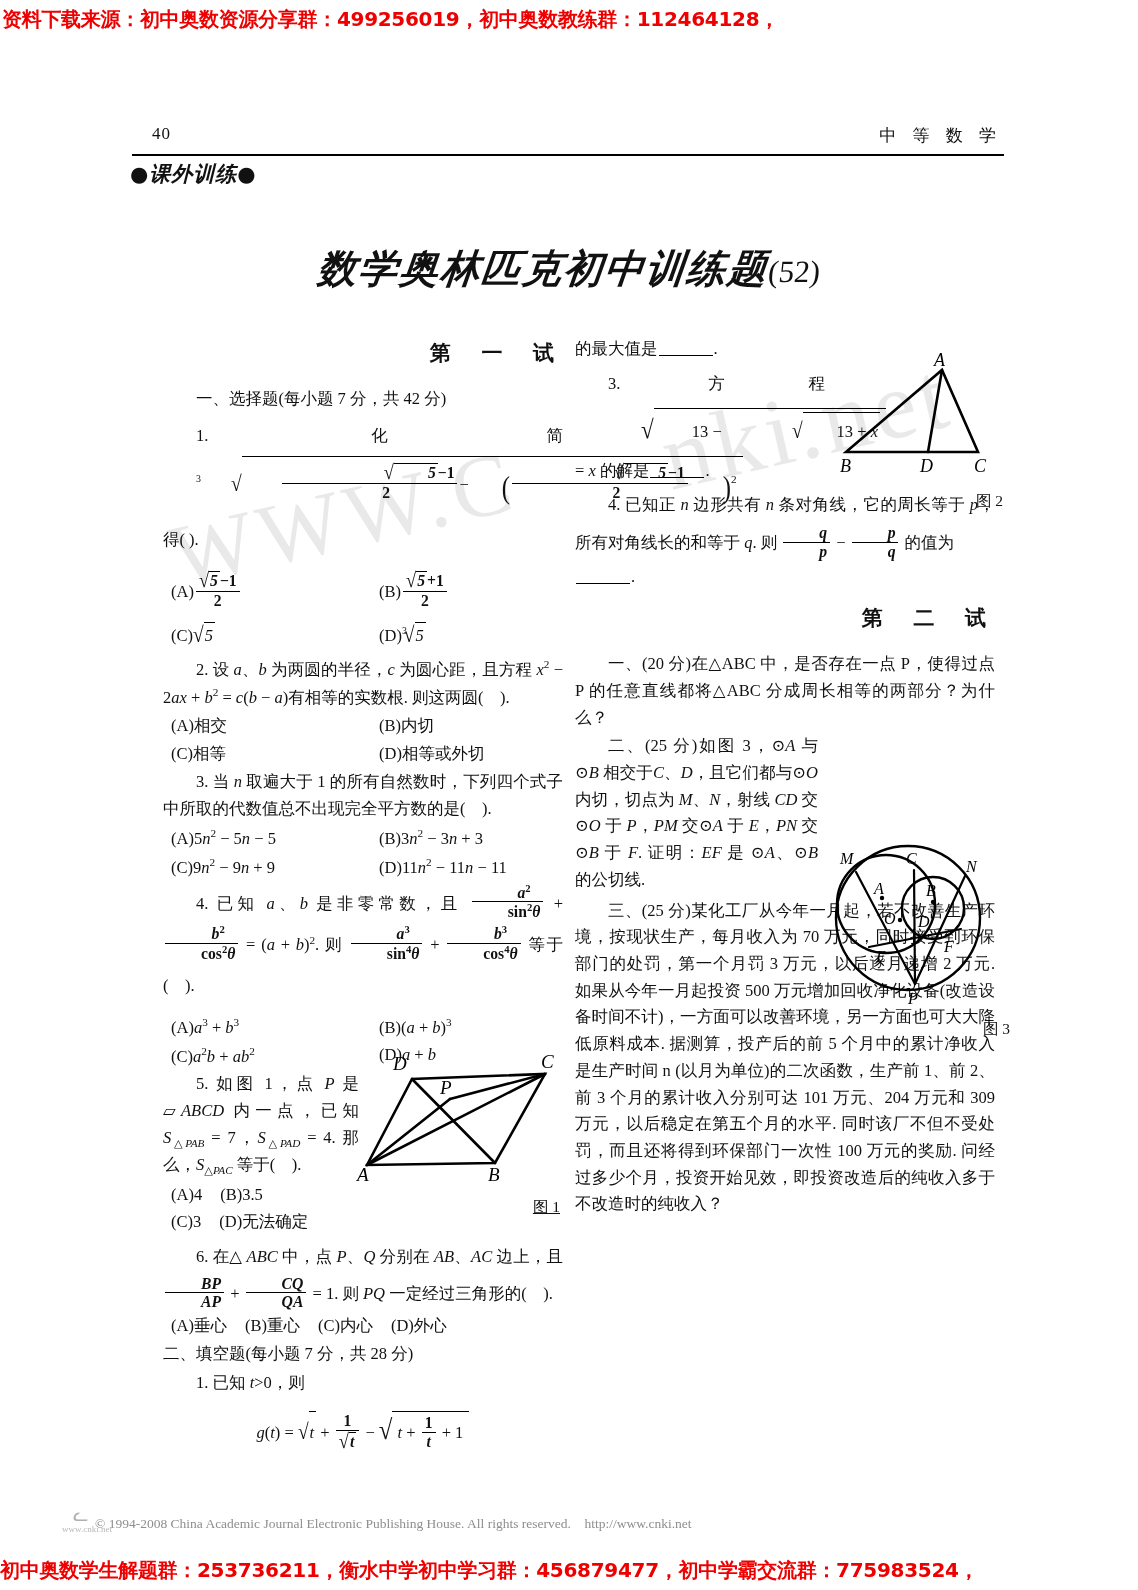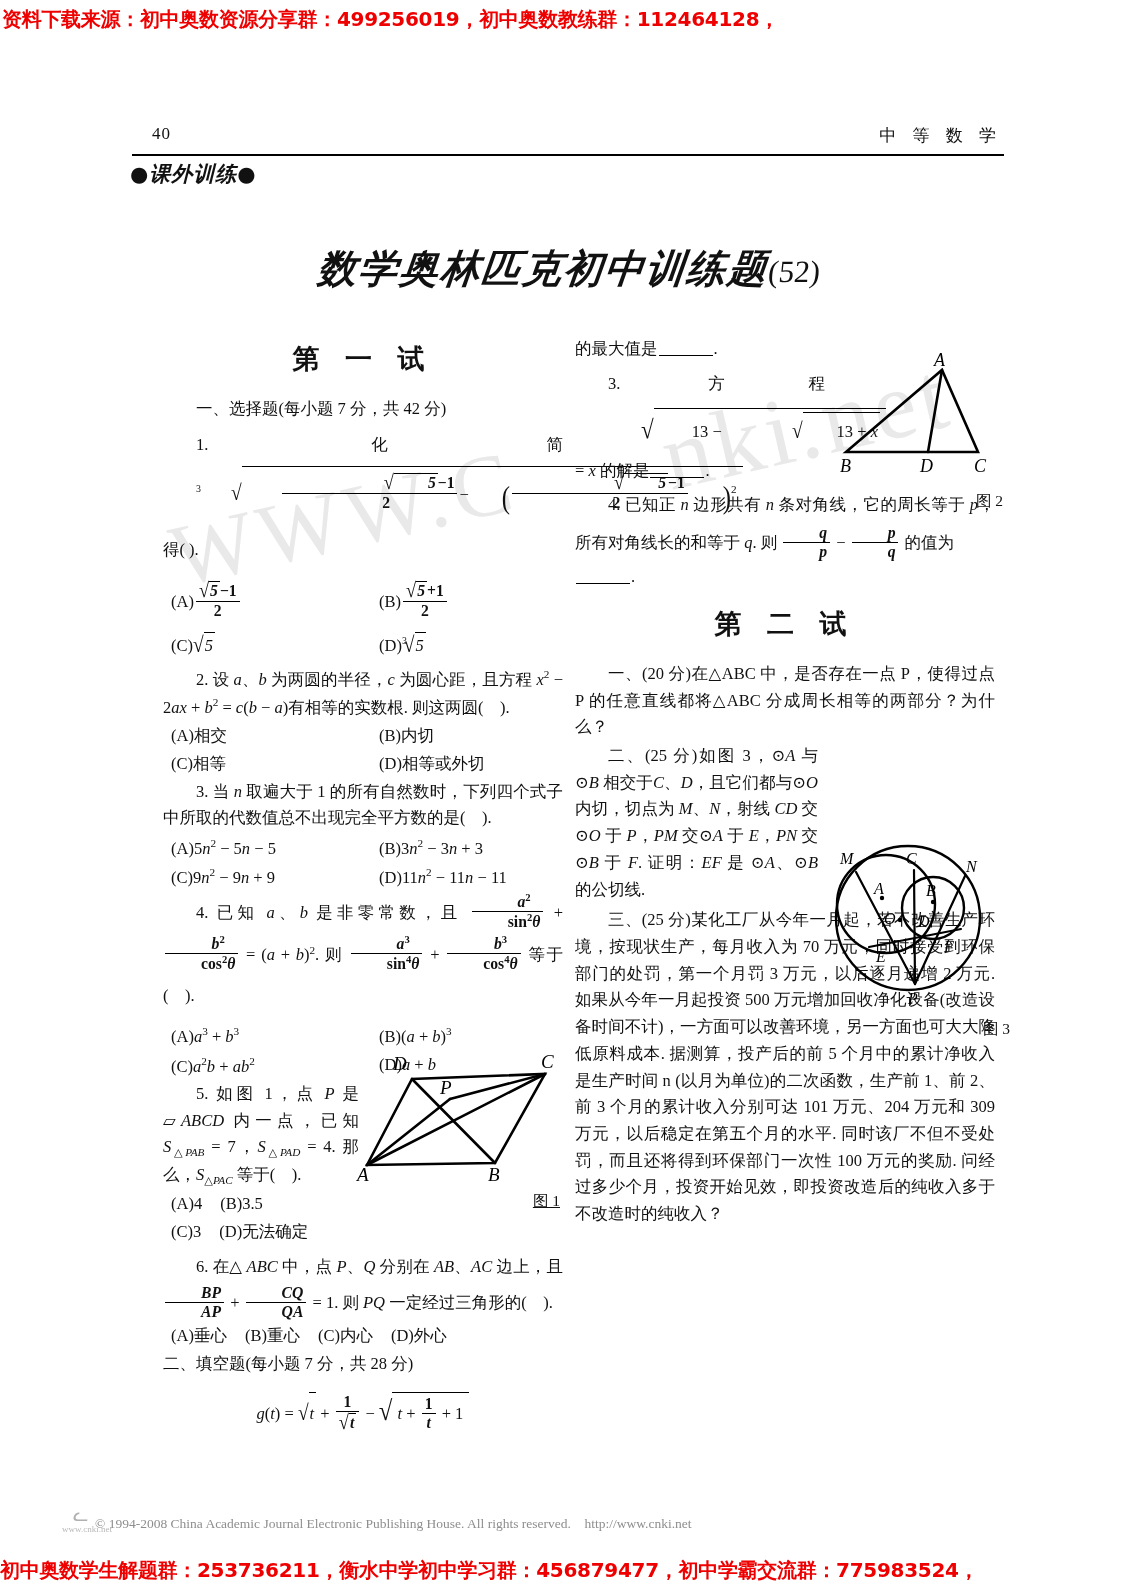--- a/index.html
+++ b/index.html
@@ -55,23 +55,23 @@
   }
   #main-title .num{font-style:normal;transform:none;display:inline-block;font-size:31px;
      font-family:"Liberation Serif",serif;font-weight:normal;letter-spacing:0;}
 
   
   .col{position:absolute;top:336px;width:400px;font-size:16.5px;line-height:1.62;}
   #col-left{left:163px;}
   #col-right{left:575px;width:420px;}
 
   .exam-head{
-    text-align:center;
-    font-family:Liberation Sans, sans-serif;
-    font-weight:bold;font-size:27px;letter-spacing:9px;
+    text-align:right;
+    font-family:Liberation Mono, monospace;
+    font-weight:bold;font-size:21px;letter-spacing:9px;
     margin:2px 0 14px 0;
   }
   .sec-head{margin:6px 0 2px 0;}
   p.q{margin:0 0 2px 0;text-align:justify;text-justify:inter-ideograph;}
   p.q.ind{text-indent:2em;}
   p.ctr{margin:4px 0;text-align:center;}
   .opts{display:flex;margin:1px 0 1px 0;}
   .opts .o{flex:0 0 50%;padding-left:8px;}
   .opts.free{display:block;padding-left:8px;}
   .opts.free span{display:inline-block;margin-right:18px;}
@@ -218,20 +218,23 @@
       <span class="frac"><span class="n"><i>BP</i></span><span class="d"><i>AP</i></span></span> +
       <span class="frac"><span class="n"><i>CQ</i></span><span class="d"><i>QA</i></span></span> = 1. 则
       <i>PQ</i> 一定经过三角形的(&nbsp;&nbsp;&nbsp;&nbsp;).
     </p>
     <div class="opts free">
       <span>(A)垂心</span><span>(B)重心</span><span>(C)内心</span><span>(D)外心</span>
     </div>
 
     <p class="q">二、填空题(每小题 7 分，共 28 分)</p>
 
+    <p class="q ind">
+      1. 已知 <i>t</i>&gt;0，则
+    </p>
     <p class="ctr" style="line-height:2.6;margin-top:2px;">
       <i>g</i>(<i>t</i>) = <span class="sq"><span class="r">√</span><span class="b"><i>t</i></span></span> +
       <span class="frac"><span class="n">1</span><span class="d"><span class="sq"><span class="r">√</span><span class="b"><i>t</i></span></span></span></span>
       − <span class="sq"><span class="r" style="font-size:1.5em;">√</span><span class="b">&nbsp;<i>t</i> +
       <span class="frac"><span class="n">1</span><span class="d"><i>t</i></span></span> + 1&nbsp;</span></span>
     </p>
   </div>
 
   <div class="col" id="col-right">
 
@@ -277,21 +280,21 @@
         <path d="M95,46 L190,21"></path>
       </g>
       <g font-family="Liberation Serif, serif" font-style="italic" font-size="19" fill="#000">
         <text x="2" y="128">A</text>
         <text x="133" y="128">B</text>
         <text x="186" y="15">C</text>
         <text x="38" y="17">D</text>
         <text x="85" y="41">P</text>
       </g>
     </svg>
-    <div class="figcap" style="margin-top:4px;margin-left:-14px;text-decoration:underline;">图 1</div>
+    <div class="figcap" style="margin-top:10px;margin-left:-14px;text-decoration:underline;">图 1</div>
   </div>
 
   <div class="fig" id="fig2">
     <svg width="165" height="125" viewBox="0 0 165 125">
       <g stroke="#000" stroke-width="2.6" fill="none" stroke-linecap="round">
         <path d="M8,100 L104,18 L140,100 Z"></path>
         <path d="M104,18 L90,100"></path>
       </g>
       <g font-family="Liberation Serif, serif" font-style="italic" font-size="18" fill="#000">
         <text x="96" y="14">A</text>

